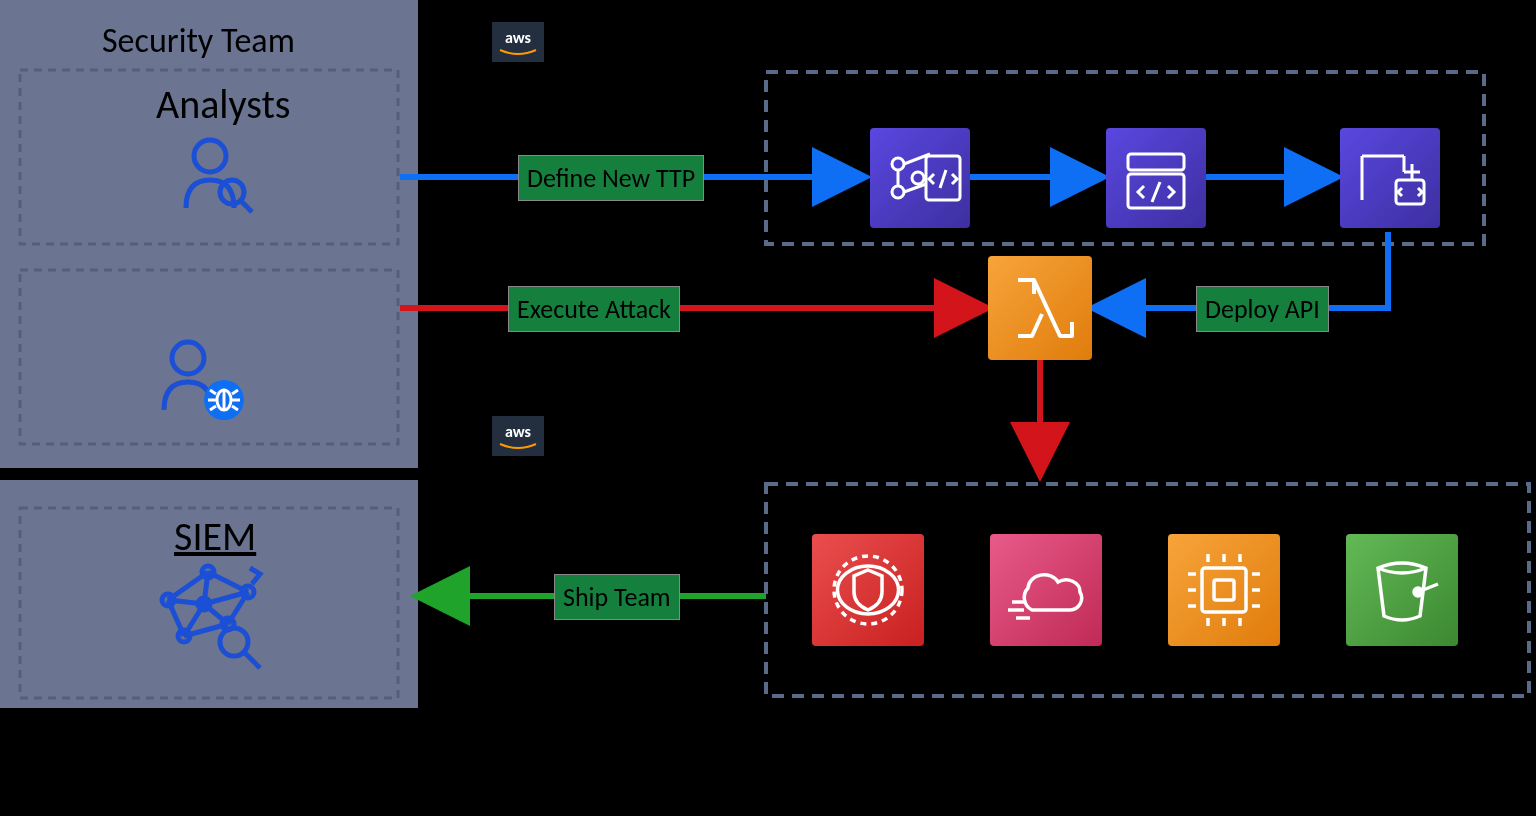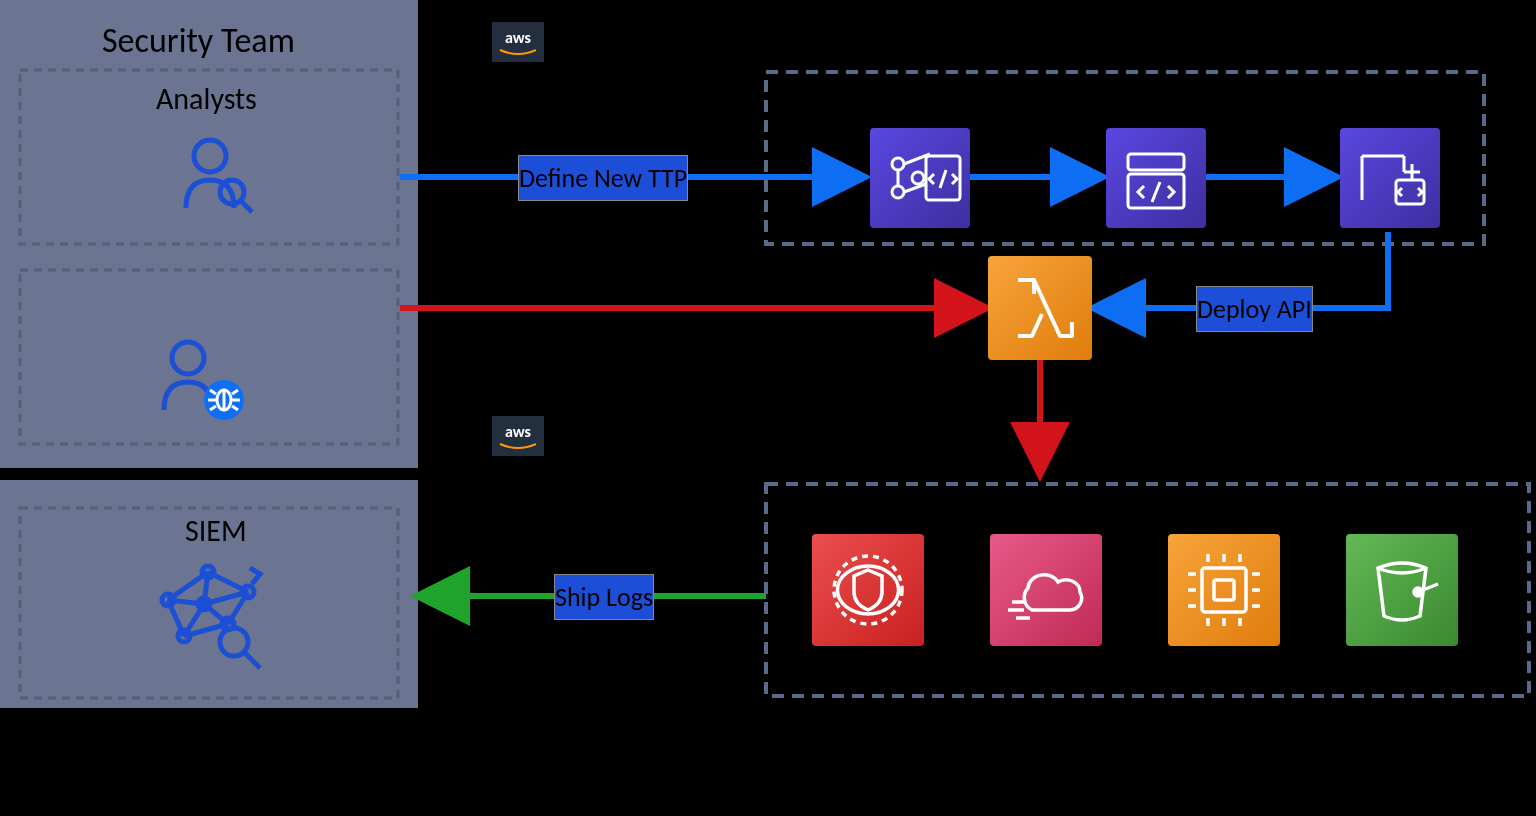--- a/index.html
+++ b/index.html
@@ -1,19 +1,19 @@
 <!DOCTYPE html>
 <html><head>
 <meta charset="utf-8">
 <style>
   html,body{margin:0;padding:0;width:1536px;height:816px;background:#000;font-family:"Segoe UI",Calibri,Arial,sans-serif;overflow:hidden;}
   .canvas{position:relative;width:1536px;height:816px;}
-  .box-label{position:absolute;background:#1d4ed8;color:#000;font-size:26px;padding:6px 0;border:1px solid #888;white-space:nowrap;}
+  .box-label{position:absolute;background:#15803d;color:#000;font-size:26px;padding:6px 8px;border:1px solid #888;white-space:nowrap;}
   .panel-title{position:absolute;color:#000;font-size:34px;}
-  .sub-title{position:absolute;color:#000;font-size:30px;}
+  .sub-title{position:absolute;color:#000;font-size:40px;}
   svg{position:absolute;top:0;left:0;}
 </style>
 </head>
 <body>
 
 <div class="canvas">
 
 <svg width="1536" height="816">
   <defs>
     <marker id="arr-blue" viewBox="0 0 12 12" refX="10" refY="6" markerWidth="10" markerHeight="10" orient="auto">
@@ -186,19 +186,20 @@
       <path d="M20 44 L56 48 L60 16 M56 48 L100 36 M56 48 L80 68 M56 48 L36 80 M20 44 L36 80 M60 16 L100 36 M80 68 L100 36 M36 80 L80 68 M20 44 L60 16"></path>
       <path d="M102 12 l10 6 -8 10"></path>
       <circle cx="86" cy="86" r="14"></circle>
       <path d="M96 96 L112 112"></path>
     </g>
   </g>
 </svg>
 
 <div class="panel-title" style="left:102px;top:20px;">Security Team</div>
 <div class="sub-title" style="left:156px;top:80px;">Analysts</div>
-<div class="sub-title" style="left:185px;top:512px;">SIEM</div>
+<div class="sub-title" style="left:174px;top:512px;text-decoration:underline;">SIEM</div>
 
 <div class="box-label" style="left:518px;top:155px;">Define New TTP</div>
+<div class="box-label" style="left:508px;top:286px;">Execute Attack</div>
 <div class="box-label" style="left:1196px;top:286px;">Deploy API</div>
-<div class="box-label" style="left:554px;top:574px;">Ship Logs</div>
+<div class="box-label" style="left:554px;top:574px;">Ship Team</div>
 
 </div>
 
 </body></html>

